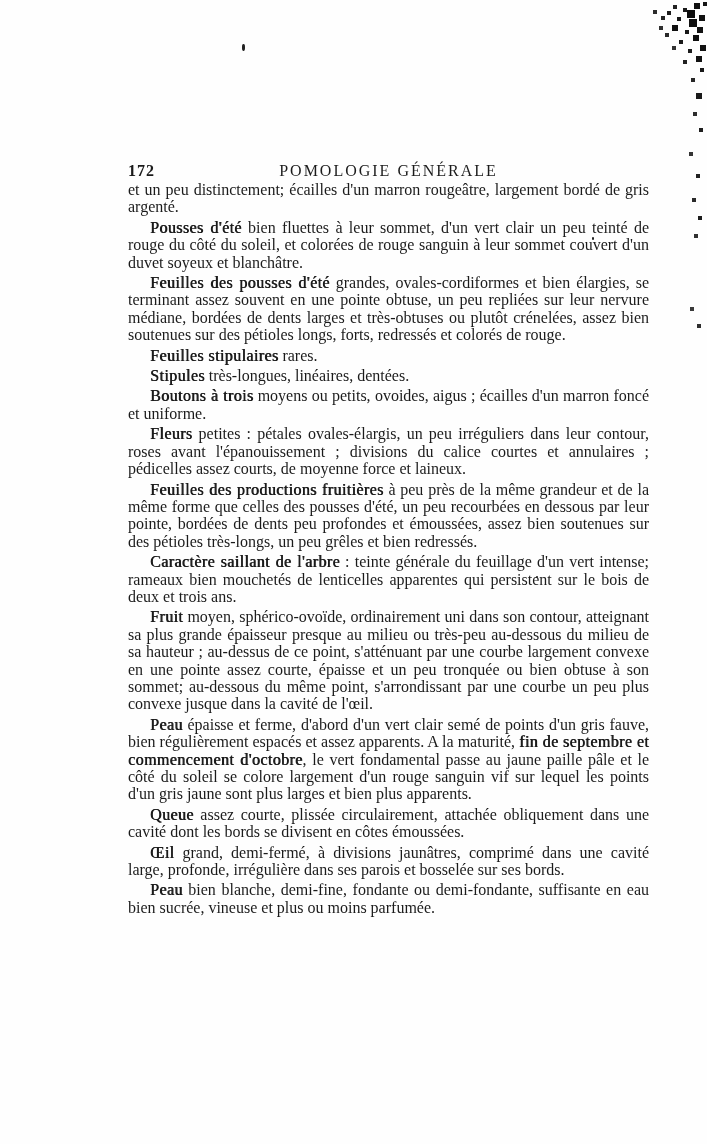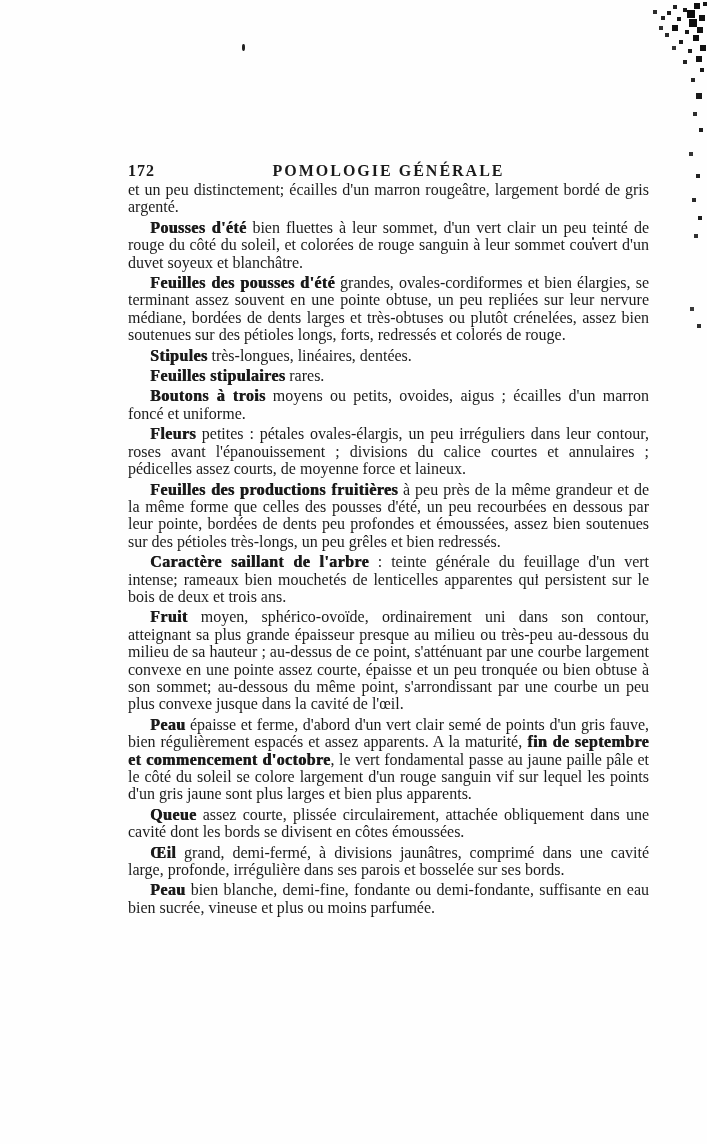--- a/index.html
+++ b/index.html
@@ -58,40 +58,40 @@
     font-weight: 700;
     letter-spacing: 1px;
   }
   .running-title {
     position: absolute;
     left: 0;
     right: 0;
     top: 0;
     text-align: center;
     font-size: 16px;
-    font-weight: 700;
+    font-weight: 400;
     letter-spacing: 2px;
   }
 
   .content {
     position: absolute;
     top: 181px;
     left: 128px;
     width: 521px;
     font-size: 16px;
     line-height: 17.4px;
     text-align: justify;
   }
   .content p {
     margin: 0 0 3px 0;
     text-indent: 22px;
   }
   .content p.no-indent { text-indent: 0; }
   .lead {
-    font-weight: 700;
+    font-weight: 400;
     letter-spacing: 0.4px;
     text-shadow: 0.6px 0 0 currentColor;
   }
 </style>
 </head>
 <body>
 
 <div class="page">
   <div class="scan-noise"></div>
   <div class="speck speck-a"></div>
@@ -100,22 +100,22 @@
 
   <div class="header">
     <span class="pagenum">172</span>
     <span class="running-title">POMOLOGIE GÉNÉRALE</span>
   </div>
 
   <div class="content">
       <p class="no-indent"><span>et un peu distinctement; écailles d'un marron rougeâtre, largement bordé de gris argenté.</span></p>
       <p><span class="lead">Pousses d'été</span><span> bien fluettes à leur sommet, d'un vert clair un peu teinté de rouge du côté du soleil, et colorées de rouge sanguin à leur sommet couvert d'un duvet soyeux et blanchâtre.</span></p>
       <p><span class="lead">Feuilles des pousses d'été</span><span> grandes, ovales-cordiformes et bien élargies, se terminant assez souvent en une pointe obtuse, un peu repliées sur leur nervure médiane, bordées de dents larges et très-obtuses ou plutôt crénelées, assez bien soutenues sur des pétioles longs, forts, redressés et colorés de rouge.</span></p>
+      <p><span class="lead">Feuilles stipulaires</span><span> rares.</span></p>
       <p><span class="lead">Stipules</span><span> très-longues, linéaires, dentées.</span></p>
-      <p><span class="lead">Feuilles stipulaires</span><span> rares.</span></p>
       <p><span class="lead">Boutons à trois</span><span> moyens ou petits, ovoides, aigus ; écailles d'un marron foncé et uniforme.</span></p>
       <p><span class="lead">Fleurs</span><span> petites : pétales ovales-élargis, un peu irréguliers dans leur contour, roses avant l'épanouissement ; divisions du calice courtes et annulaires ; pédicelles assez courts, de moyenne force et laineux.</span></p>
       <p><span class="lead">Feuilles des productions fruitières</span><span> à peu près de la même grandeur et de la même forme que celles des pousses d'été, un peu recourbées en dessous par leur pointe, bordées de dents peu profondes et émoussées, assez bien soutenues sur des pétioles très-longs, un peu grêles et bien redressés.</span></p>
       <p><span class="lead">Caractère saillant de l'arbre</span><span> : teinte générale du feuillage d'un vert intense; rameaux bien mouchetés de lenticelles apparentes qui persistent sur le bois de deux et trois ans.</span></p>
       <p><span class="lead">Fruit</span><span> moyen, sphérico-ovoïde, ordinairement uni dans son contour, atteignant sa plus grande épaisseur presque au milieu ou très-peu au-dessous du milieu de sa hauteur ; au-dessus de ce point, s'atténuant par une courbe largement convexe en une pointe assez courte, épaisse et un peu tronquée ou bien obtuse à son sommet; au-dessous du même point, s'arrondissant par une courbe un peu plus convexe jusque dans la cavité de l'œil.</span></p>
       <p><span class="lead">Peau</span><span> épaisse et ferme, d'abord d'un vert clair semé de points d'un gris fauve, bien régulièrement espacés et assez apparents. A la maturité, </span><span class="lead">fin de septembre et commencement d'octobre</span><span>, le vert fondamental passe au jaune paille pâle et le côté du soleil se colore largement d'un rouge sanguin vif sur lequel les points d'un gris jaune sont plus larges et bien plus apparents.</span></p>
       <p><span class="lead">Queue</span><span> assez courte, plissée circulairement, attachée obliquement dans une cavité dont les bords se divisent en côtes émoussées.</span></p>
       <p><span class="lead">Œil</span><span> grand, demi-fermé, à divisions jaunâtres, comprimé dans une cavité large, profonde, irrégulière dans ses parois et bosselée sur ses bords.</span></p>
       <p><span class="lead">Peau</span><span> bien blanche, demi-fine, fondante ou demi-fondante, suffisante en eau bien sucrée, vineuse et plus ou moins parfumée.</span></p>
     </div>

